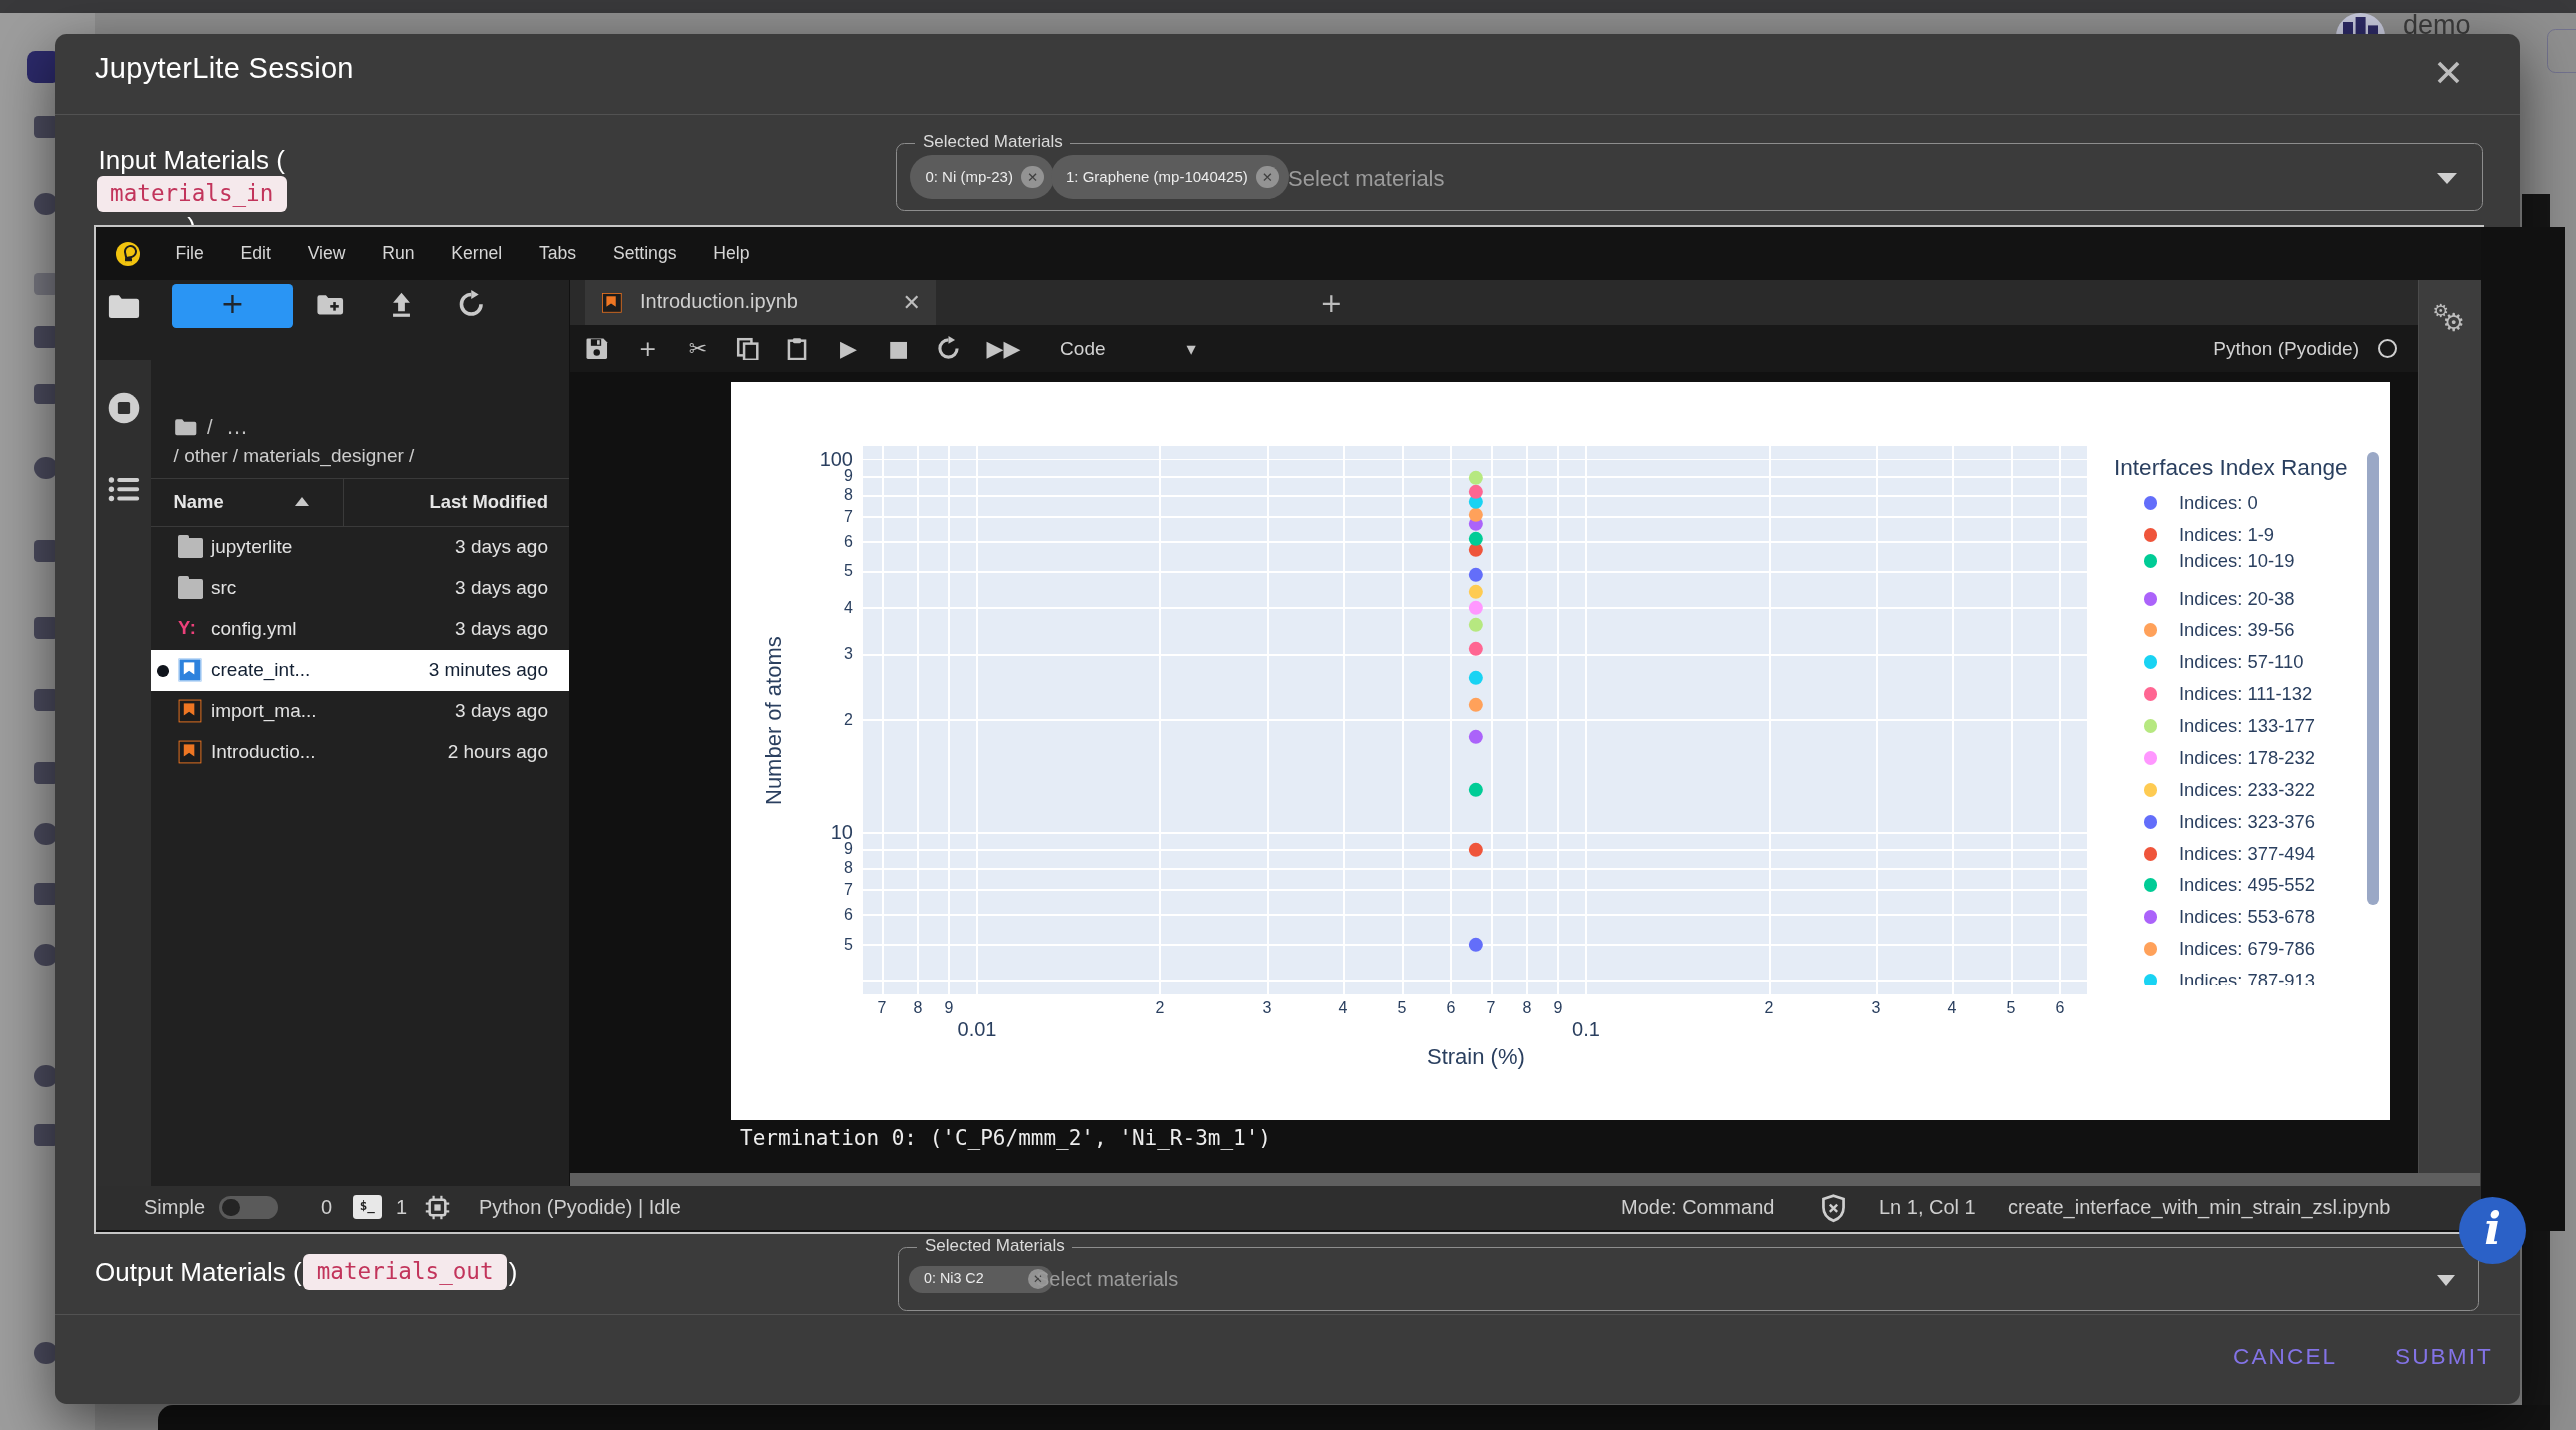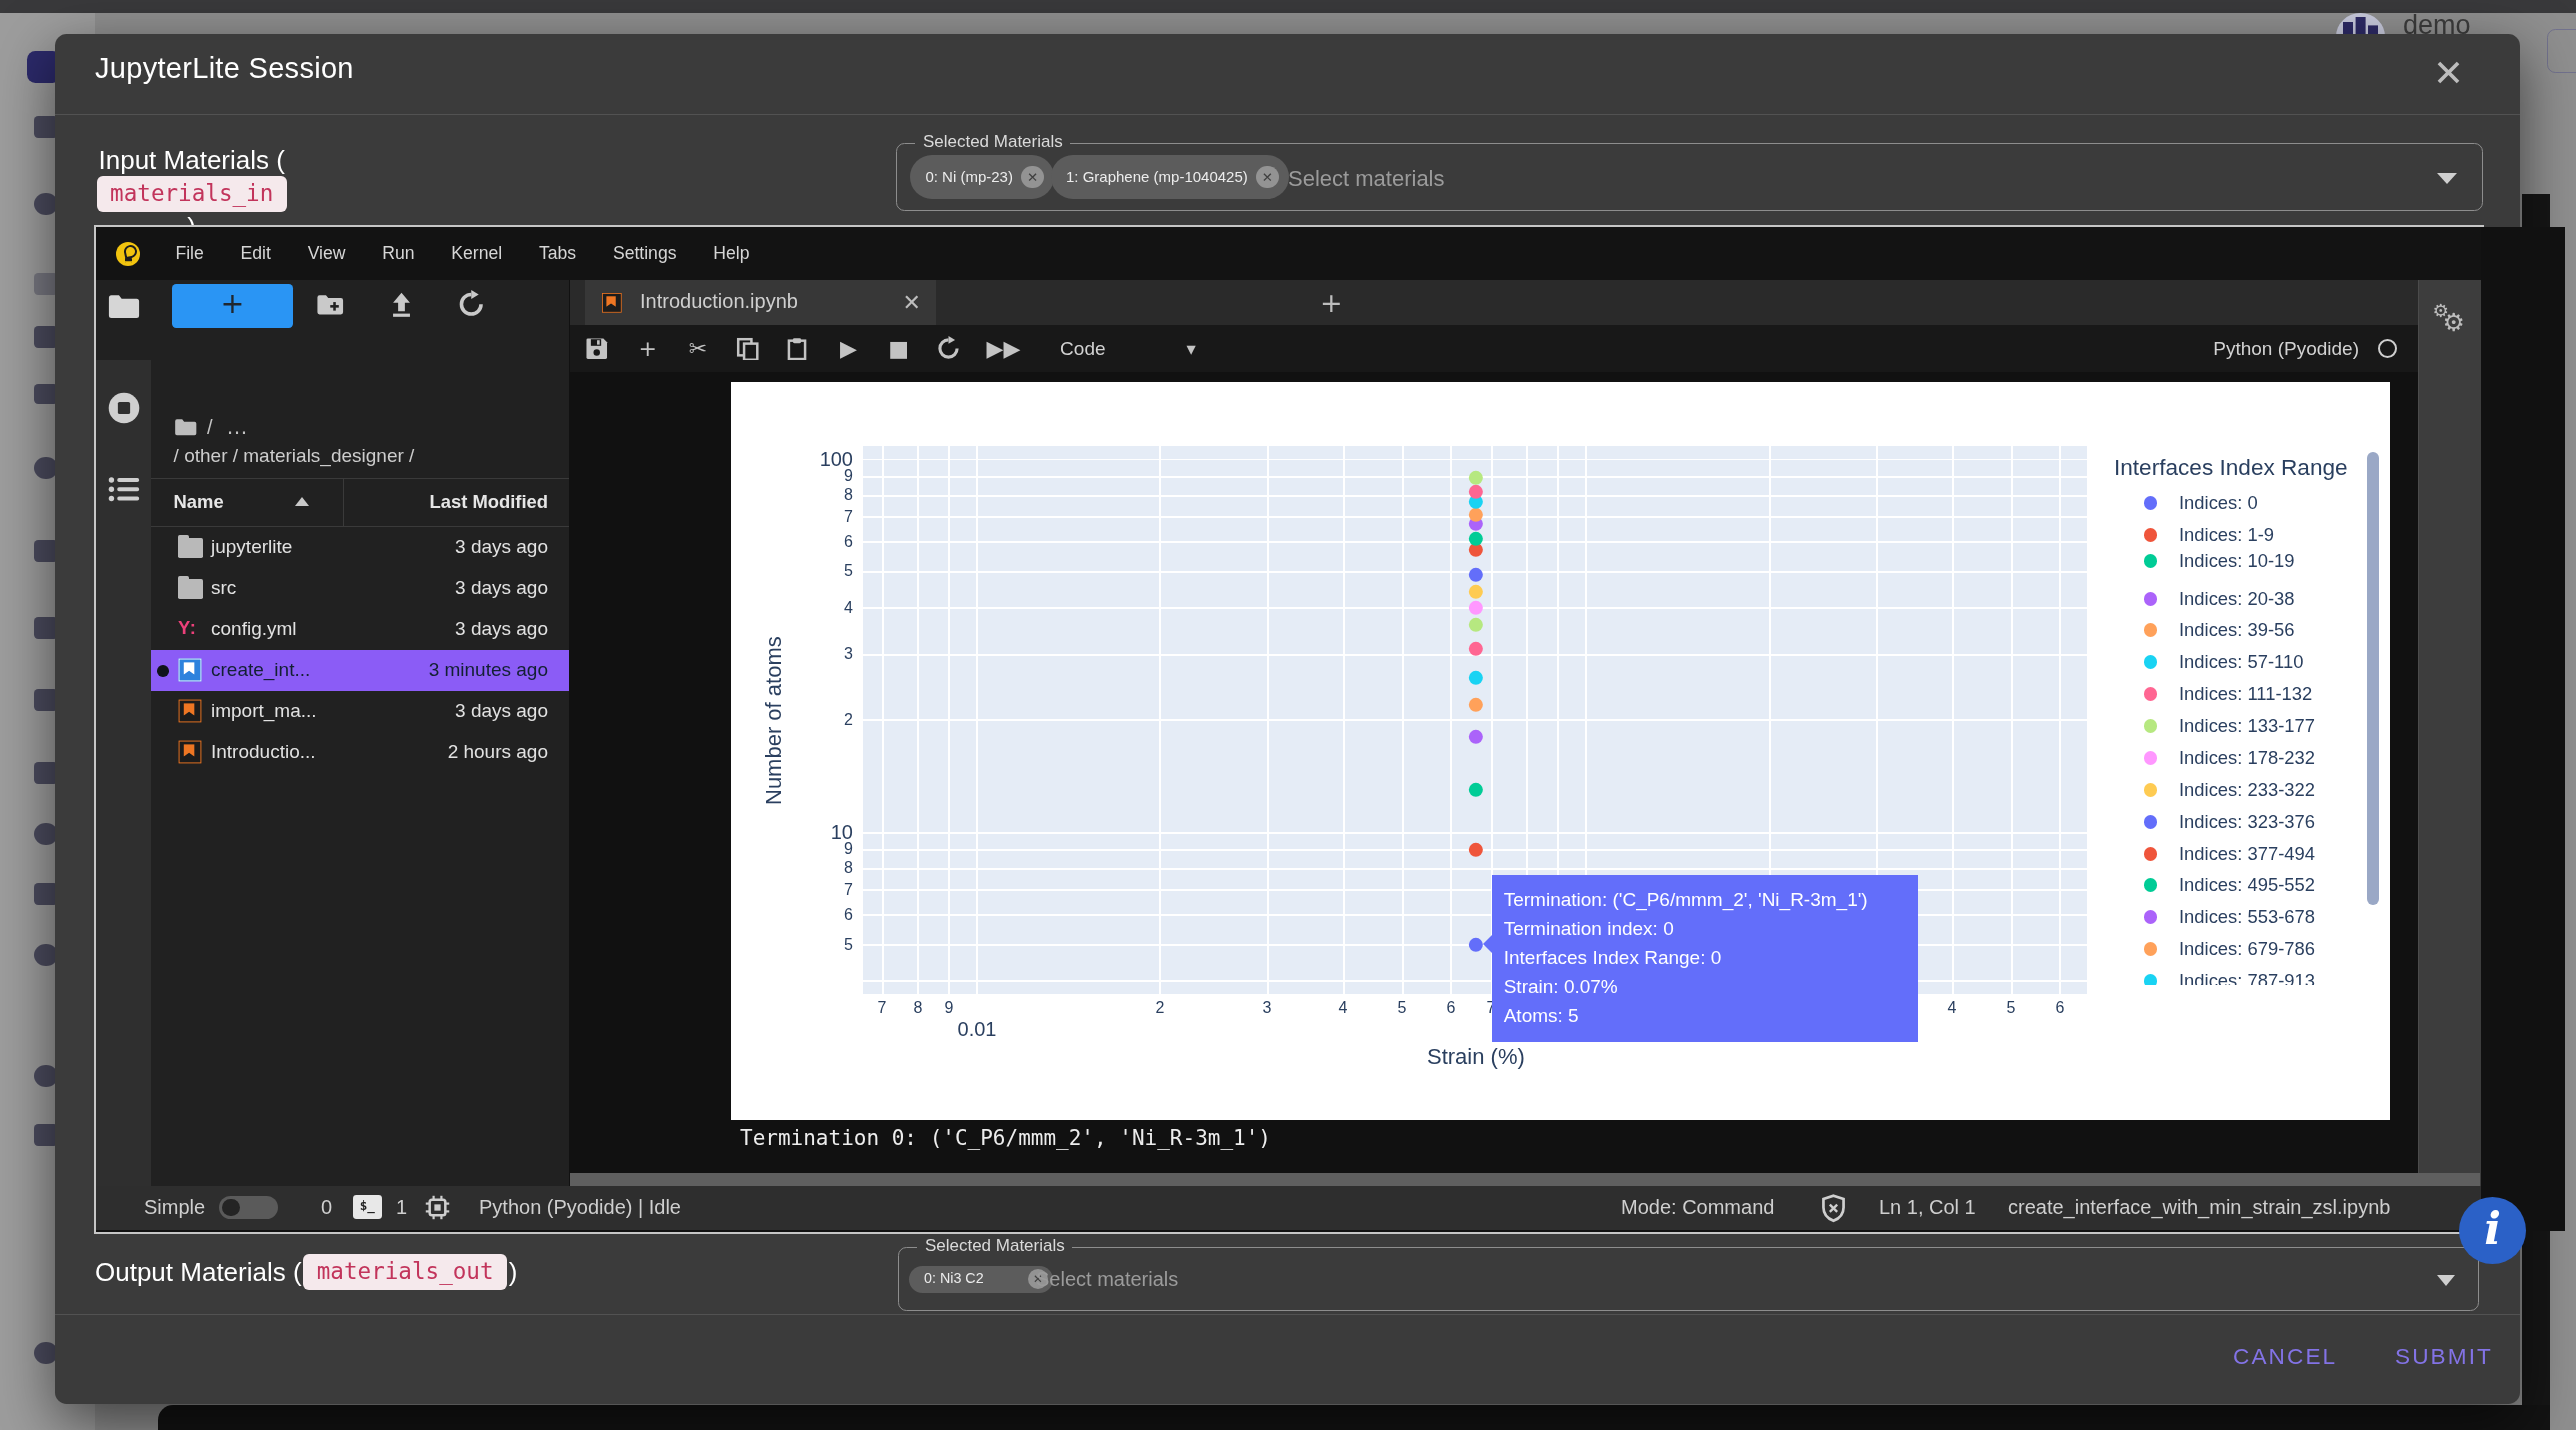--- a/index.html
+++ b/index.html
@@ -86,21 +86,21 @@
   #fb-filter span { color:#7a7a7a; font-size:20px; margin-left:18.4px; flex:1; }
   #fb-crumb { left:22.6px; top:128px; width:386px; height:38px; color:#c3c3c3; display:flex; align-items:center; }
   #fb-path { left:22.6px; top:165px; font-size:19px; color:#cdcdcd; }
   #fb-head { left:0px; top:198px; width:418px; height:49px; border-top:0.8px solid #3a3a3a; border-bottom:0.8px solid #3a3a3a; }
   #fb-head .col-name { position:absolute; left:22.6px; top:11.7px; font-size:18.4px; font-weight:bold; color:#e6e6e6; }
   #fb-head .sort { position:absolute; left:144px; top:18.4px; width:0; height:0; border-left:7.5px solid transparent; border-right:7.5px solid transparent; border-bottom:9.2px solid #c9c9c9; }
   #fb-head .col-div { position:absolute; left:192px; top:0; width:0.8px; height:48px; background:#3a3a3a; }
   #fb-head .col-mod { position:absolute; right:21px; top:11.7px; font-size:18.4px; font-weight:bold; color:#e6e6e6; }
   #fb-rows { left:0; top:247px; width:418px; }
   .fb-row { position:relative; width:418px; height:41px; }
-  .fb-row.selected { background:#8b5cf6; }
+  .fb-row.selected { background:#ffffff; }
   .fb-row .fname { position:absolute; left:60px; top:9.2px; font-size:19px; color:#e2e2e2; }
   .fb-row .fmod { position:absolute; right:21px; top:9.2px; font-size:19px; color:#e2e2e2; }
   .fb-row.selected .fname, .fb-row.selected .fmod { color:#132033; }
   .fb-row .ficon { position:absolute; left:27px; top:8.4px; width:25px; height:23.5px; }
   .fb-row .rdot { position:absolute; left:5.9px; top:15px; width:11.7px; height:11.7px; border-radius:50%; background:#10141c; }
 
   .folder-shape { display:block; position:relative; width:25px; height:20px; background:#b9b9b9; border-radius:1.7px; margin-top:2.5px; }
   .folder-shape:before { content:""; position:absolute; left:0; top:-3.4px; width:11px; height:5px; background:#b9b9b9; border-radius:1.7px 1.7px 0 0; }
   .nb-icon { display:block; position:relative; width:23.5px; height:23.5px; border:1.7px solid #ee7623; background:#1c1c1c; }
   .nb-icon:before { content:""; position:absolute; left:4.2px; top:2.5px; width:11.7px; height:13.4px; background:#ee7623; clip-path:polygon(0 0,100% 0,100% 100%,50% 70%,0 100%); }
@@ -527,27 +527,20 @@
                   <span class="leg-dot" style="background: rgb(255, 161, 90);"></span>
                   <span class="leg-txt">Indices: 679-786</span>
                 </div>
                 <div class="leg-item" style="top: 478px;">
                   <span class="leg-dot" style="background: rgb(25, 211, 243);"></span>
                   <span class="leg-txt">Indices: 787-913</span>
                 </div>
               </div>
           </div>
           <div id="legend-scroll"></div>
-          <div id="tooltip">
-              <div class="tl">Termination: ('C_P6/mmm_2', 'Ni_R-3m_1')</div>
-              <div class="tl">Termination index: 0</div>
-              <div class="tl">Interfaces Index Range: 0</div>
-              <div class="tl">Strain: 0.07%</div>
-              <div class="tl">Atoms: 5</div>
-            </div>
         <div class="xtick tick-minor" style="left: 151px; top: 617px;">7</div>
             <div class="xtick tick-minor" style="left: 187px; top: 617px;">8</div>
             <div class="xtick tick-minor" style="left: 218px; top: 617px;">9</div>
             <div class="xtick tick-major" style="left: 246px; top: 636px;">0.01</div>
             <div class="xtick tick-minor" style="left: 429px; top: 617px;">2</div>
             <div class="xtick tick-minor" style="left: 536px; top: 617px;">3</div>
             <div class="xtick tick-minor" style="left: 612px; top: 617px;">4</div>
             <div class="xtick tick-minor" style="left: 671px; top: 617px;">5</div>
             <div class="xtick tick-minor" style="left: 720px; top: 617px;">6</div>
             <div class="xtick tick-minor" style="left: 760px; top: 617px;">7</div>

